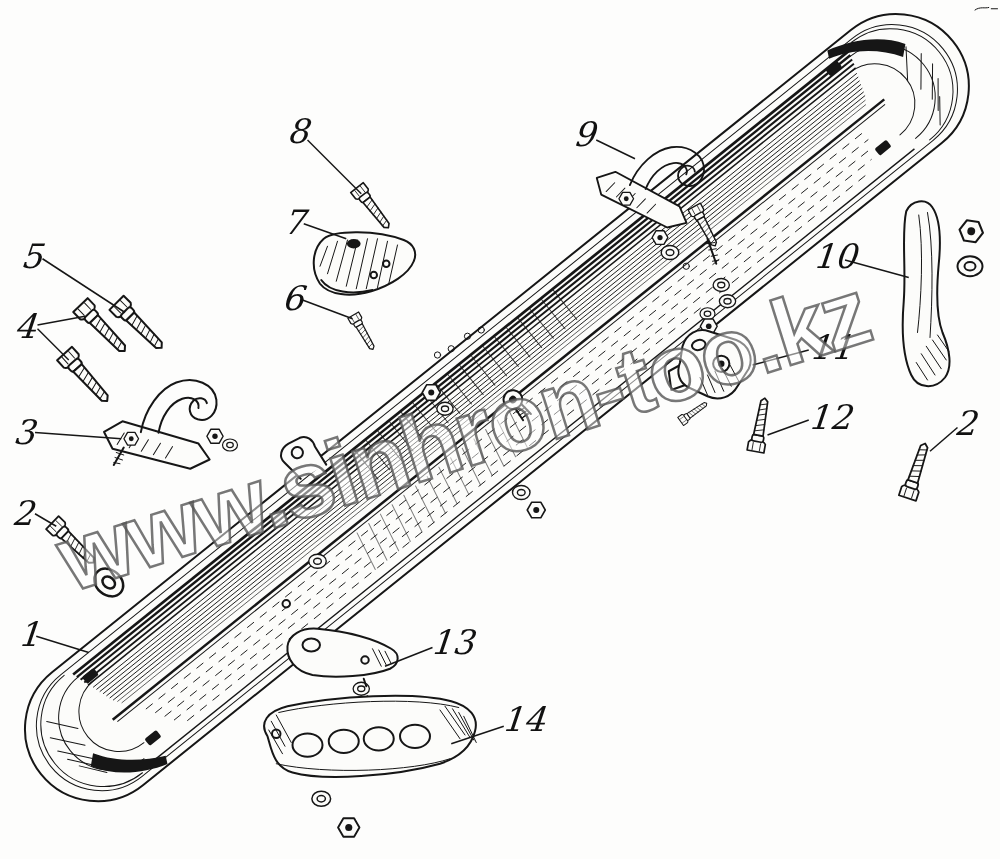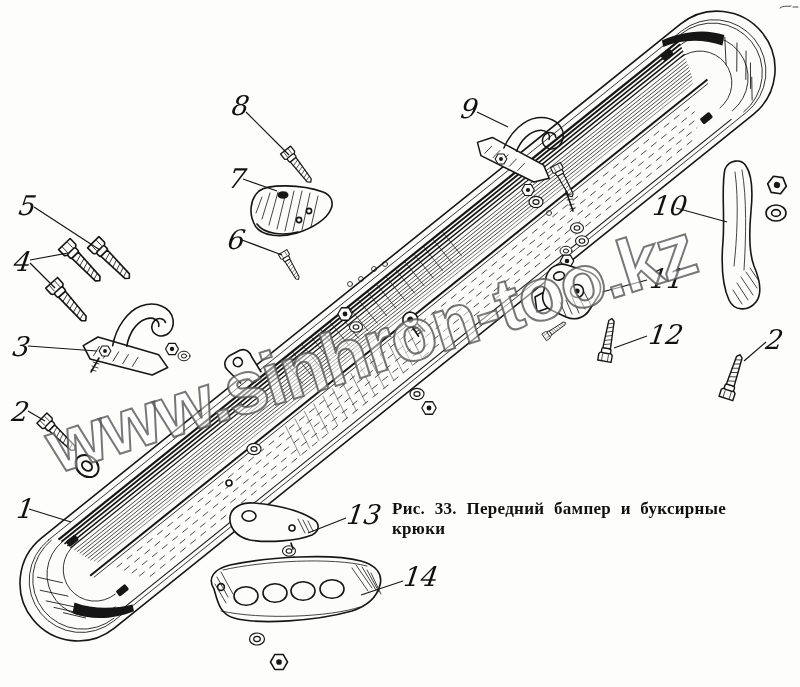--- a/index.html
+++ b/index.html
@@ -224,14 +224,13 @@
       <div class="callout" style="left: 766px; top: 326px;">2</div>
       <div class="callout" style="left: 13px; top: 333px;">3</div>
       <div class="callout" style="left: 12px; top: 398px;">2</div>
       <div class="callout" style="left: 17px; top: 495px;">1</div>
       <div class="callout" style="left: 347px; top: 501px;">13</div>
       <div class="callout" style="left: 404px; top: 563px;">14</div>
     </div>
 
   <div class="watermark">www.sinhron-too.kz</div>
 
-  <div class="caption">Рис. 33. Передний бампер и буксирные крюки</div>
 </div>
 
 </body></html>

